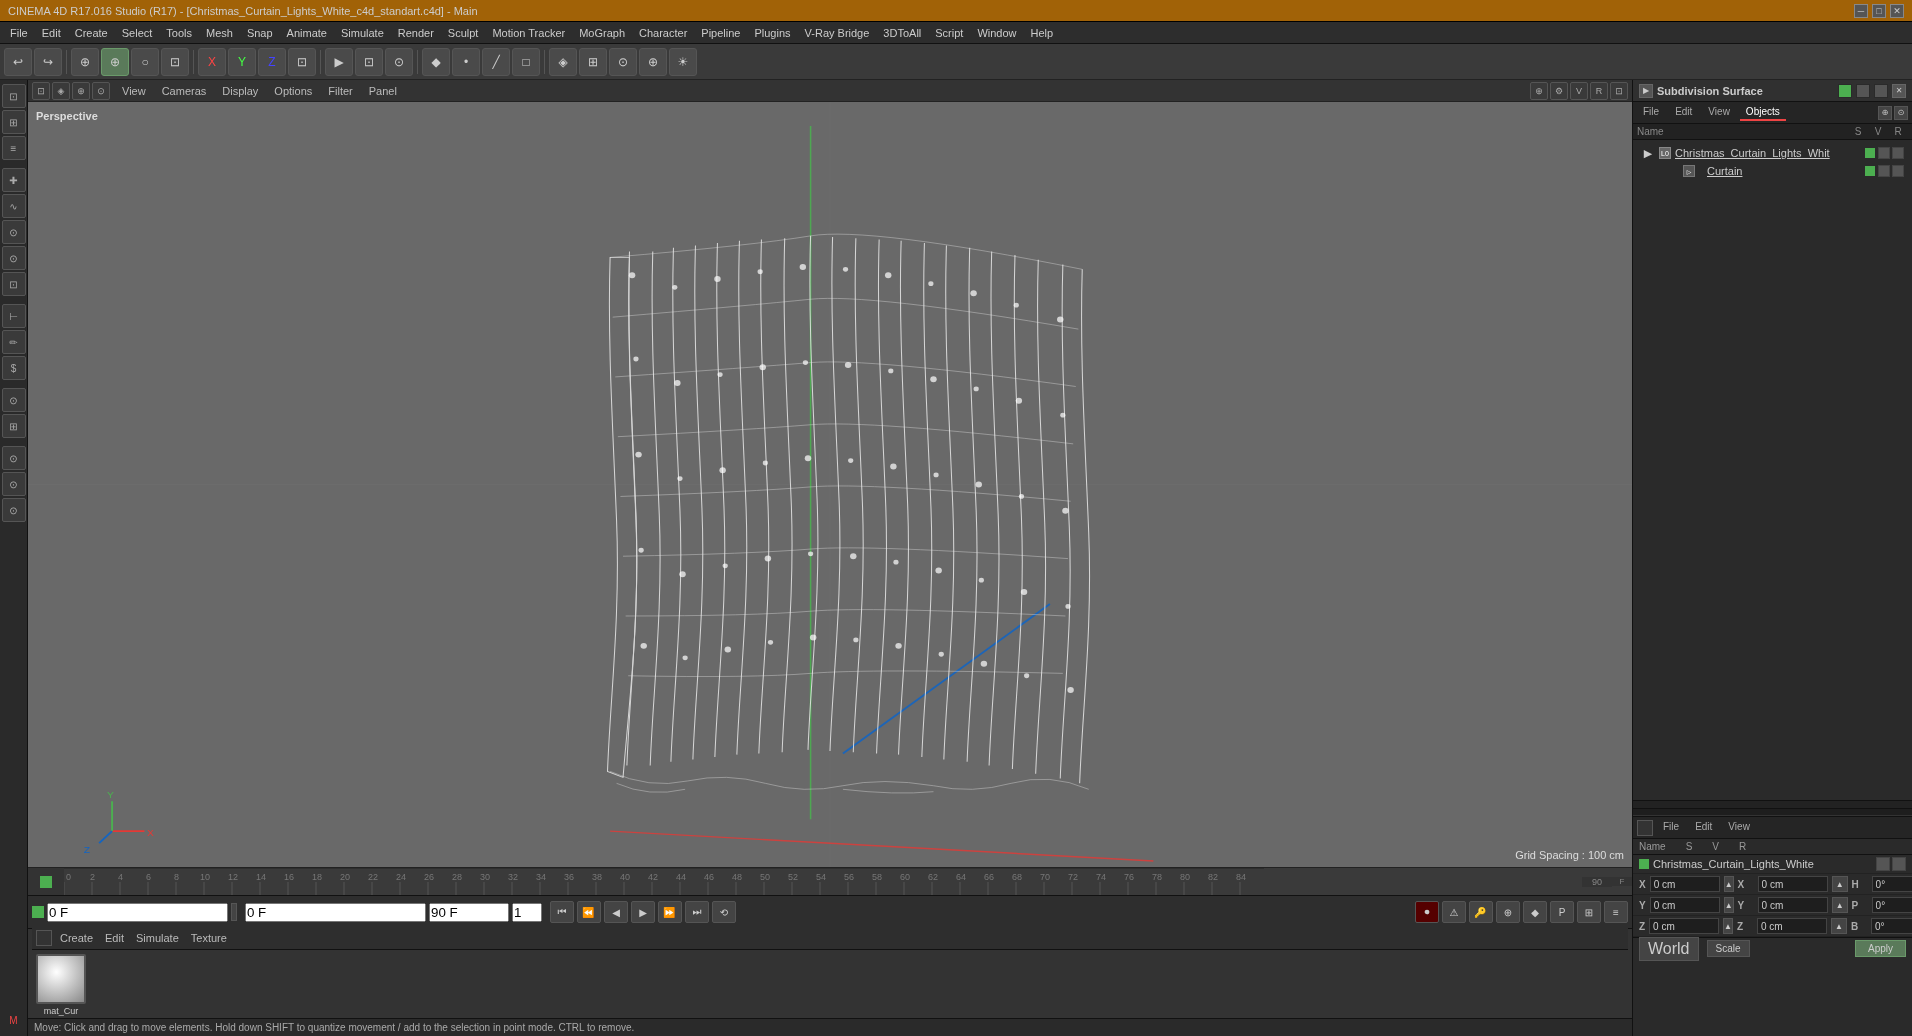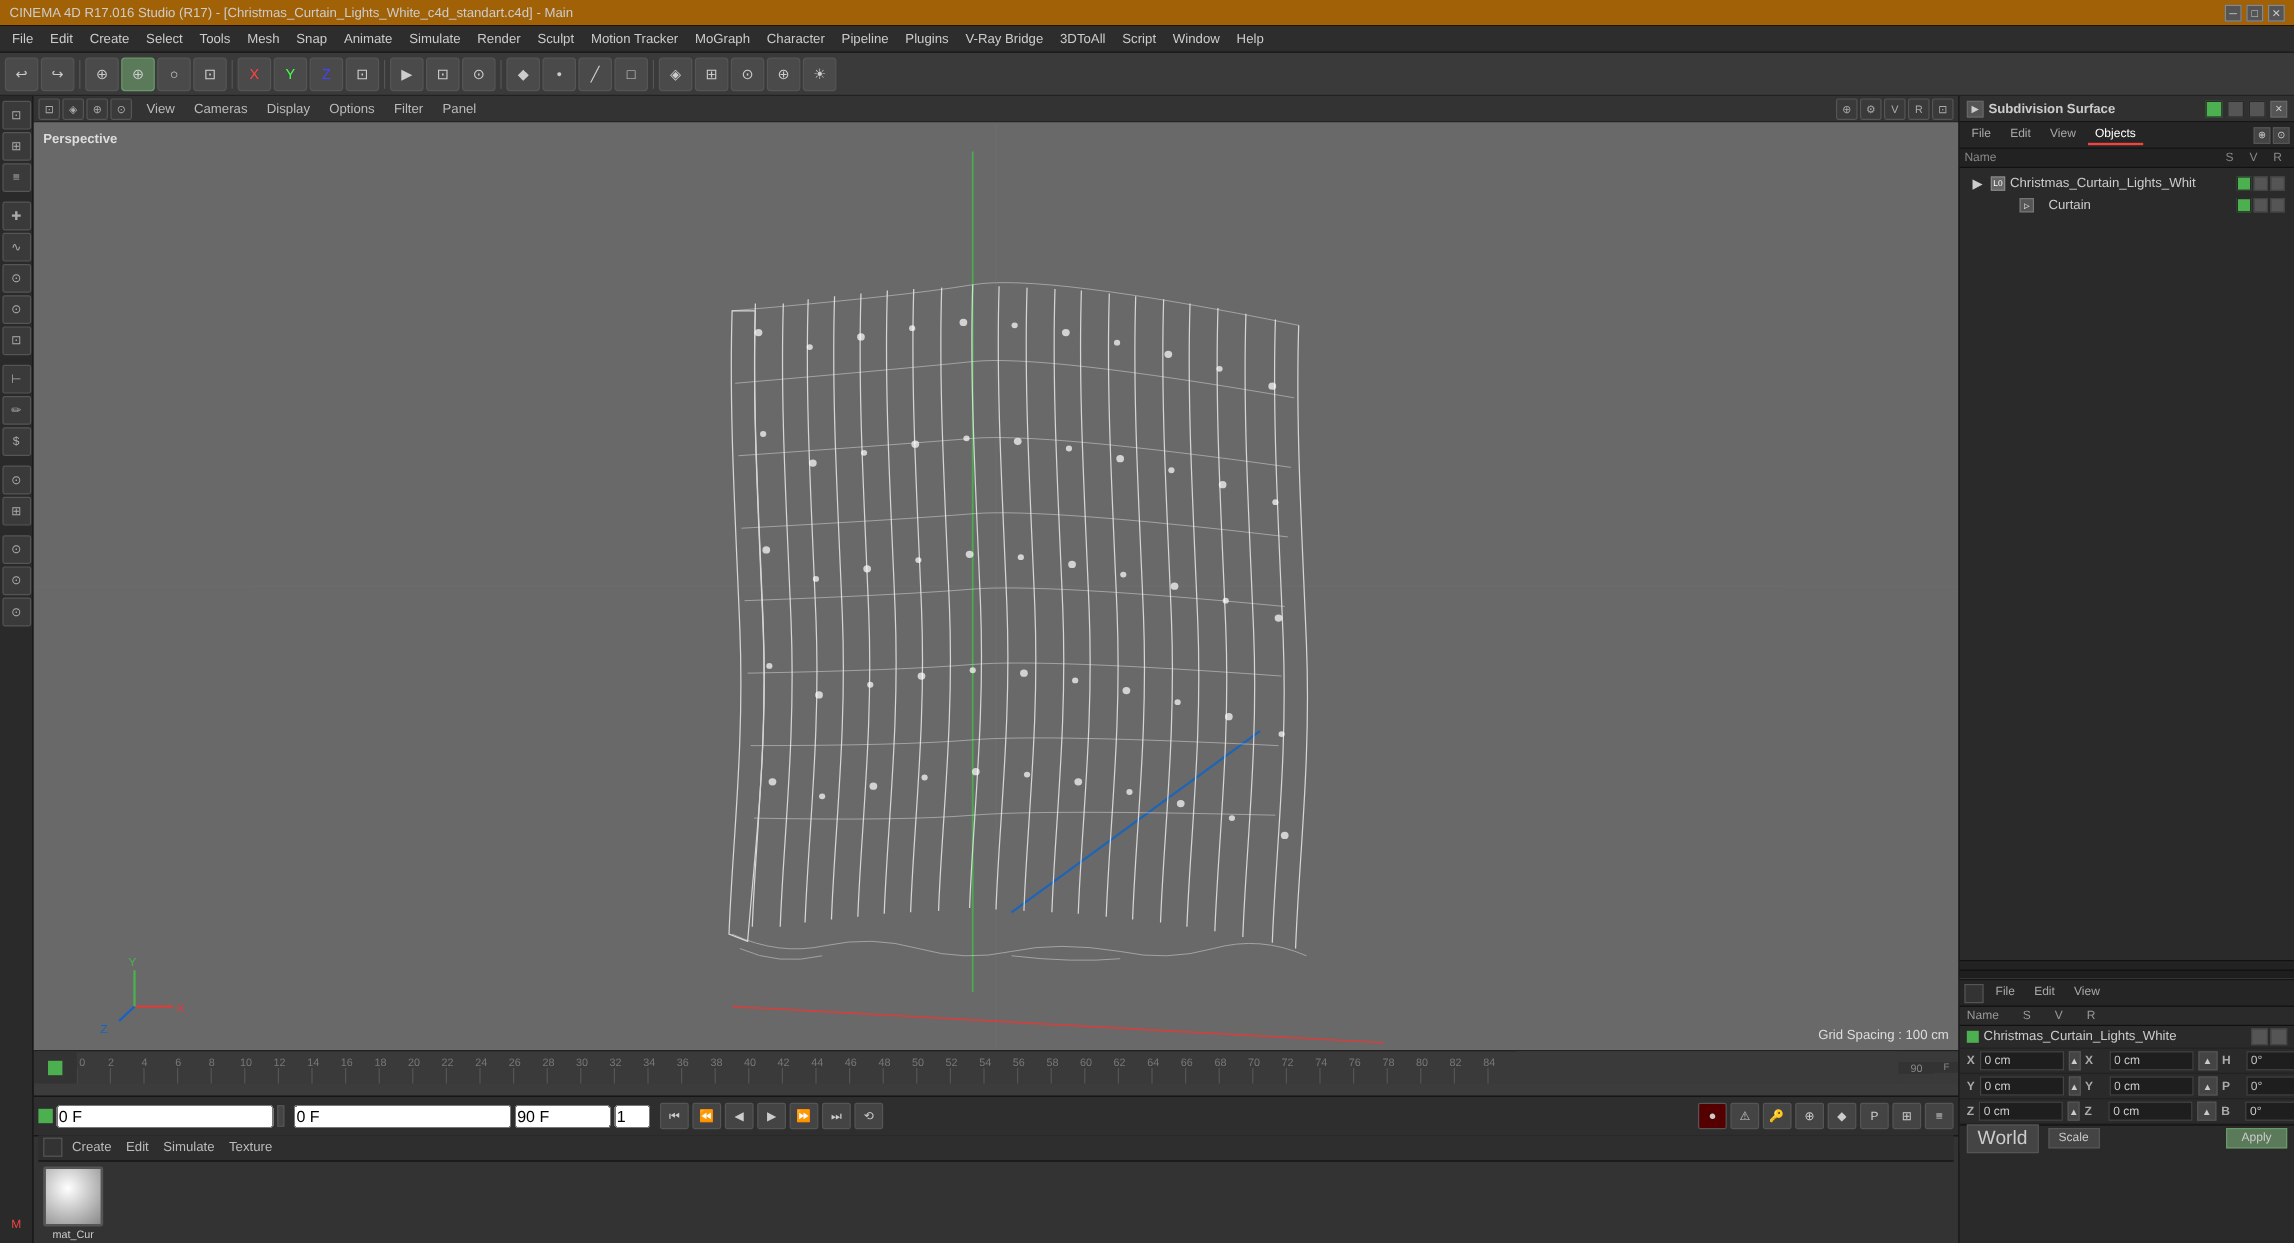--- a/index.html
+++ b/index.html
@@ -201,21 +201,20 @@
 
     
     #transport-bar {
       height: 28px;
       background: #2e2e2e;
       display: flex;
       align-items: center;
       padding: 16px 4px;
       border-top: 1px solid #111;
       gap: 3px;
-      margin-top: 10px;
     }
     .transport-btn {
       width: 24px;
       height: 22px;
       background: #444;
       border: 1px solid #555;
       border-radius: 2px;
       display: flex;
       align-items: center;
       justify-content: center;
@@ -322,20 +321,21 @@
     .tree-icon {
       width: 14px;
       height: 14px;
       display: flex;
       align-items: center;
       justify-content: center;
     }
     .tree-label {
       font-size: 11px;
       color: #ccc;
+      text-decoration: underline;
     }
     .tree-indent { margin-left: 16px; gap: 12px; }
 
     
     #subdiv-header {
       height: 22px;
       background: #303030;
       display: flex;
       align-items: center;
       padding: 0 6px;
@@ -877,20 +877,23 @@
         </div>
         <div style="display:flex;align-items:center;padding:4px;gap:6px;flex:1;">
           <div style="display:flex;flex-direction:column;align-items:center;cursor:pointer;">
             <div id="material-swatch"></div>
             <div id="material-label">mat_Cur</div>
           </div>
         </div>
       </div>
     </div>
 
+    <div id="status-bar">
+      <span id="status-text">Move: Click and drag to move elements. Hold down SHIFT to quantize movement / add to the selection in point mode. CTRL to remove.</span>
+    </div>
   </div>
 
   <div id="right-panel">
 
     <div id="subdiv-header" style="height:22px;background:#303030;display:flex;align-items:center;padding:0 6px;border-bottom:1px solid #111;gap:4px;">
       <div style="width:14px;height:14px;background:#555;border:1px solid #666;cursor:pointer;display:flex;align-items:center;justify-content:center;font-size:8px;color:#ccc;">▶</div>
       <span id="subdiv-title" style="font-size:11px;color:#ccc;font-weight:bold;flex:1;">Subdivision Surface</span>
       <div style="width:14px;height:14px;background:#4caf50;border:1px solid #2a2a2a;cursor:pointer;"></div>
       <div style="width:14px;height:14px;background:#555;border:1px solid #2a2a2a;cursor:pointer;"></div>
       <div style="width:14px;height:14px;background:#555;border:1px solid #2a2a2a;cursor:pointer;"></div>

